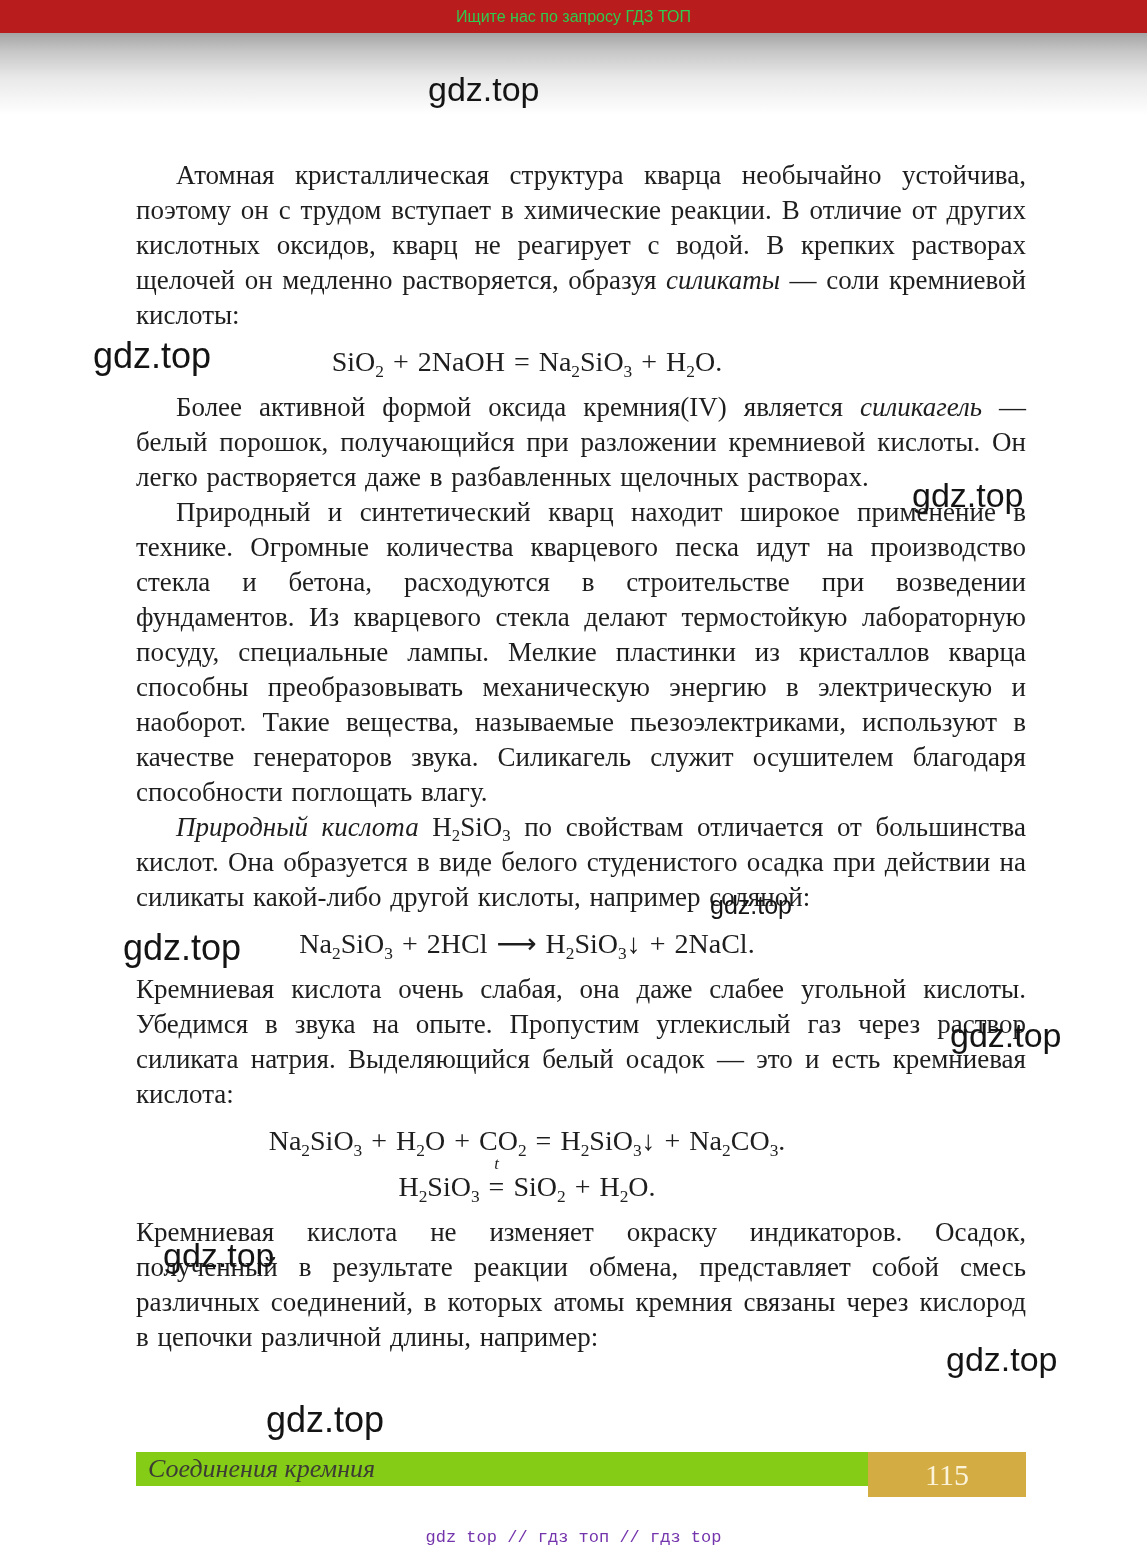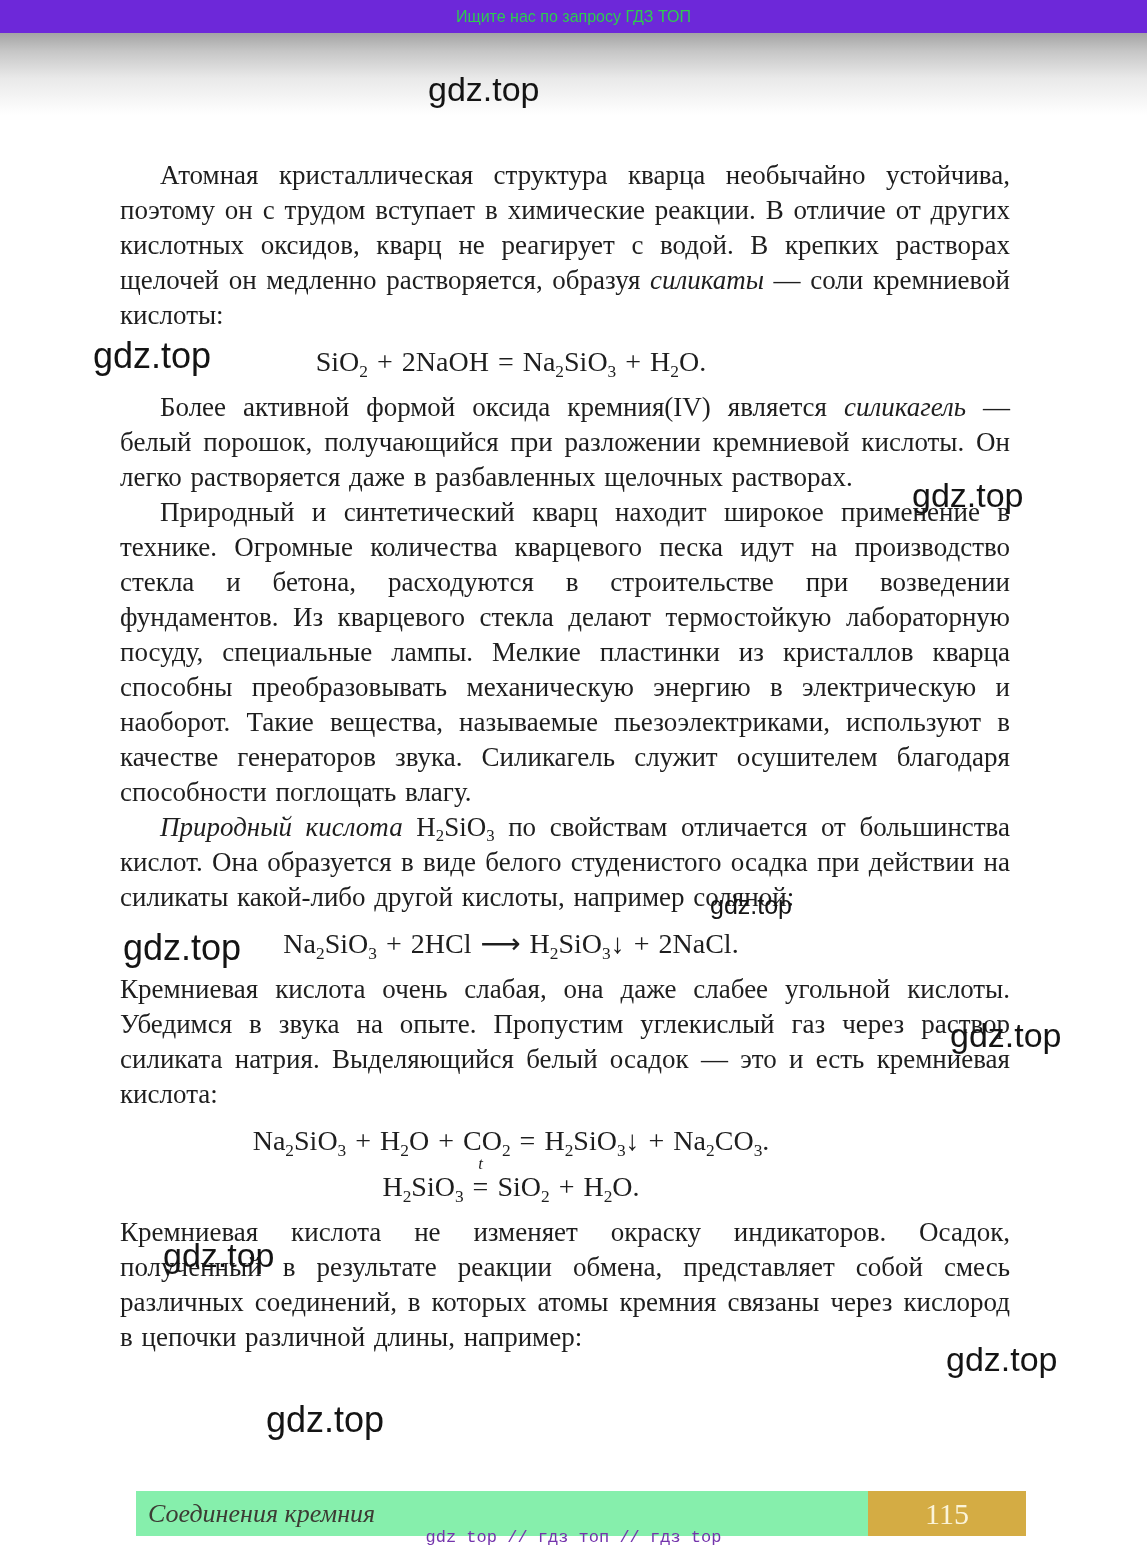--- a/index.html
+++ b/index.html
@@ -1,55 +1,55 @@
 <!DOCTYPE html>
 <html><head>
 <meta charset="utf-8">
 <style>
   html,body{margin:0;padding:0;}
   body{
     width:1147px;height:1565px;position:relative;background:#ffffff;
     font-family:"Liberation Serif",serif;overflow:hidden;
   }
   .top-bar{
-    position:absolute;top:0;left:0;width:100%;height:33px;background:#6d28d9;
+    position:absolute;top:0;left:0;width:100%;height:33px;background:#b91c1c;
     display:flex;align-items:center;justify-content:center;z-index:6;
   }
   .top-bar span{
     font-family:"Liberation Sans",sans-serif;font-size:16px;color:#2ecb4f;
   }
   .top-shadow{
     position:absolute;top:33px;left:0;width:100%;height:82px;
     background:linear-gradient(180deg,#a4a4a4 0%,#c6c6c6 22%,#e9e9e9 55%,#ffffff 100%);
     z-index:1;
   }
   .text-flow{
-    position:absolute;left:120px;top:158px;width:890px;z-index:2;
+    position:absolute;left:136px;top:158px;width:890px;z-index:2;
     font-size:27px;line-height:35px;text-align:justify;color:#1e1e1e;
     word-spacing:2px;
   }
   .para{margin:0;}
   .para.indent{text-indent:40px;}
   .formula{
     text-align:center;margin:11px 0;font-size:28px;text-indent:0;
     transform:translateX(-54px);white-space:nowrap;
   }
   sub{font-size:0.62em;line-height:0;vertical-align:-0.32em;}
   .eqt{position:relative;display:inline-block;}
   .eqt .t-over{
     position:absolute;left:50%;top:-0.78em;transform:translateX(-50%);
     font-size:0.6em;font-style:italic;line-height:1;
   }
   .watermark{
     position:absolute;font-family:"Liberation Sans",sans-serif;color:#141414;
     white-space:nowrap;z-index:4;line-height:1;
   }
   .footer-bar{
-    position:absolute;left:136px;top:1452px;width:890px;height:45px;
-    background:#86efac;display:flex;align-items:center;z-index:5;margin-top:39px;
+    position:absolute;left:136px;top:1452px;width:890px;height:34px;
+    background:#84cc16;display:flex;align-items:center;z-index:5;
   }
   .footer-title{
     font-style:italic;font-size:26px;color:#3c3c34;padding-left:12px;
     font-family:"Liberation Serif",serif;
   }
   .footer-badge{
     position:absolute;right:0;top:0;width:158px;height:45px;background:#d4ac44;
     color:#fbf4da;display:flex;align-items:center;justify-content:center;
     font-size:30px;font-family:"Liberation Serif",serif;text-align:center;
   }

